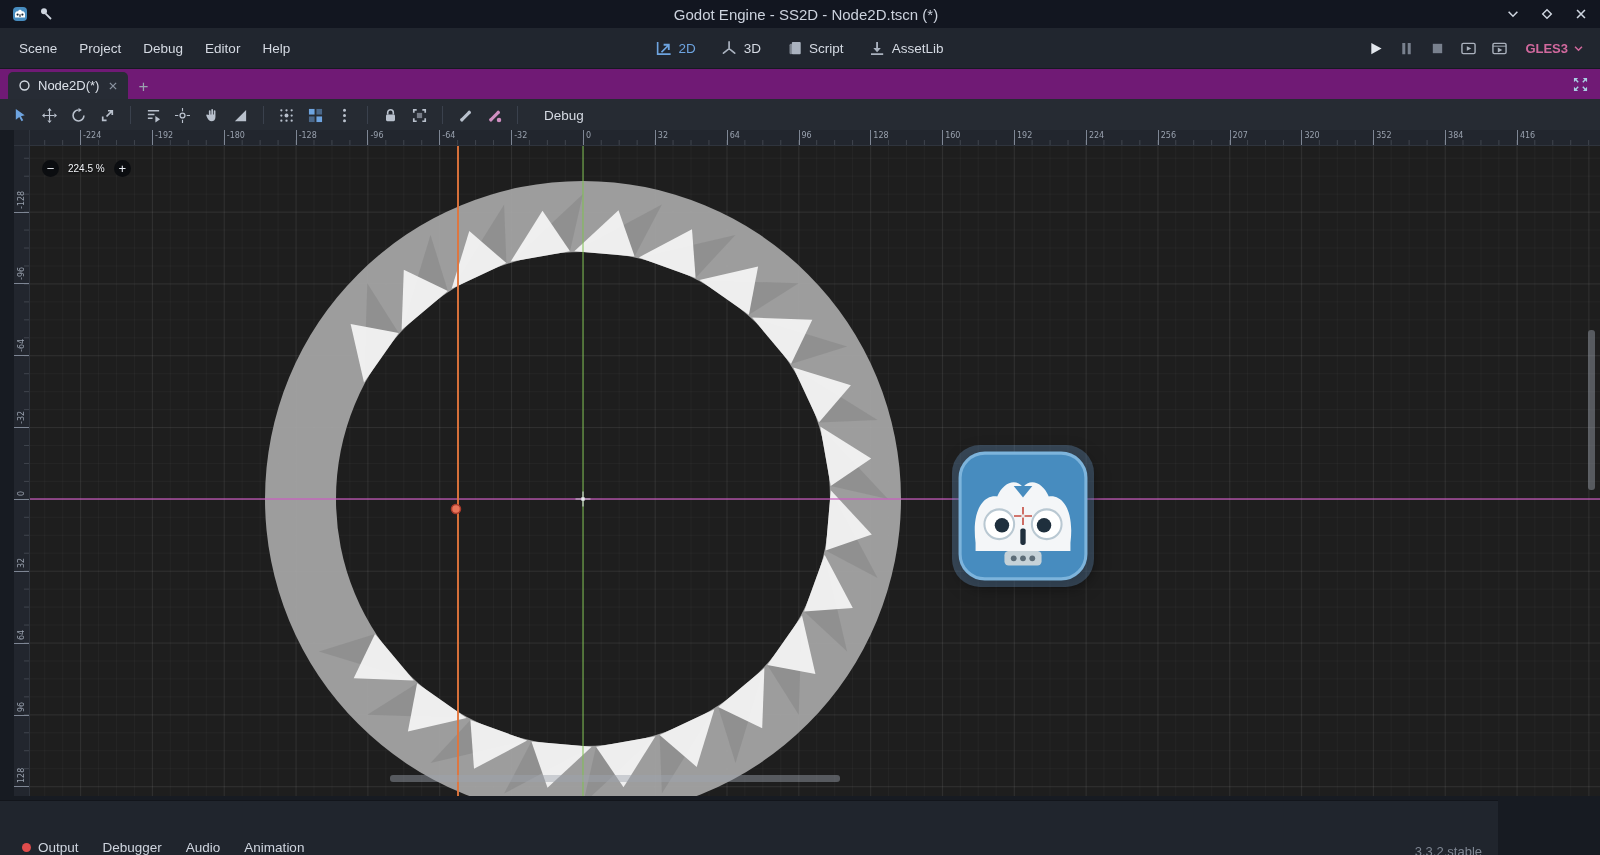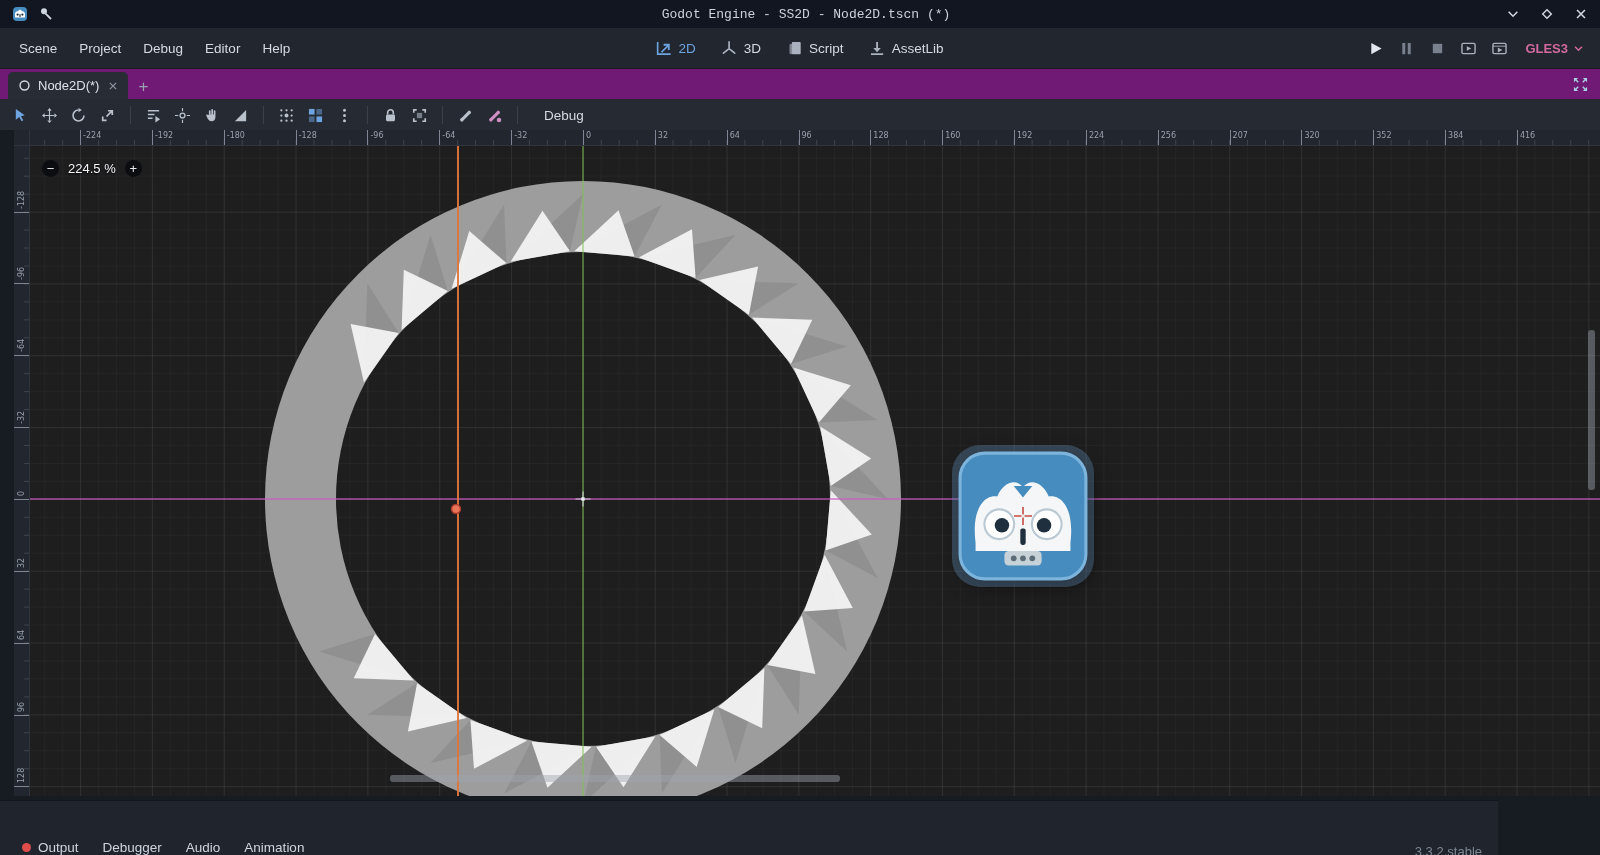--- a/index.html
+++ b/index.html
@@ -5,21 +5,21 @@
   html,body{margin:0;padding:0;width:1600px;height:855px;overflow:hidden;
     font-family:"Liberation Sans",sans-serif;background:#171b22;}
   .app{position:relative;width:1600px;height:855px;background:#171b22;}
 
   
   .titlebar{height:28px;background:#121620;display:flex;align-items:center;
     padding:0 12px;position:relative;color:#c9d0db;}
   .tb-left{display:flex;align-items:center;gap:10px;z-index:2;}
   .tb-ico{width:16px;height:16px;display:flex;color:#cfd6e0;}
   .tb-ico svg{width:16px;height:16px;}
-  .tb-title{position:absolute;left:12px;right:0;text-align:center;font-size:13px;color:#ccd2dd;font-family:Liberation Mono, monospace;}
+  .tb-title{position:absolute;left:12px;right:0;text-align:center;font-size:15px;color:#ccd2dd;}
   .tb-right{margin-left:auto;display:flex;align-items:center;gap:20px;z-index:2;}
   .wbtn{width:14px;height:14px;color:#cfd6e0;display:flex;}
   .wbtn svg{width:14px;height:14px;}
 
   
   .menubar{height:40px;background:#21262f;border-bottom:1px solid #161a21;
     display:flex;align-items:center;padding:0 8px;position:relative;}
   .menus{display:flex;}
   .menu-item{padding:7px 11px;font-size:13.5px;color:#d5dae3;border-radius:3px;}
   .workspaces{position:absolute;left:50%;transform:translateX(-50%);display:flex;gap:6px;}
@@ -102,21 +102,21 @@
     filter:drop-shadow(3px 5px 7px rgba(0,0,0,.5));}
   .halo{position:absolute;left:-5px;top:-5px;right:-5px;bottom:-5px;border-radius:28px;
     background:rgba(118,174,228,.28);}
   .sprite > svg{position:absolute;left:0;top:0;width:132px;height:132px;}
   .gizmo{position:absolute;left:55px;top:55px;width:22px;height:22px;opacity:.9;}
   .gizmo svg{width:22px;height:22px;}
 
   .zoomctl{position:absolute;left:12px;top:14px;display:flex;align-items:center;gap:9px;z-index:6;}
   .zbtn{width:17px;height:17px;border-radius:50%;background:rgba(8,10,14,.85);color:#e9edf3;
     font-size:13px;line-height:16px;display:flex;align-items:center;justify-content:center;}
-  .zlabel{color:#f2f4f8;font-size:13px;text-shadow:0 1px 2px #000;}
+  .zlabel{color:#f2f4f8;font-size:10px;text-shadow:0 1px 2px #000;}
 
   .hscroll{position:absolute;left:360px;top:629px;width:450px;height:7px;border-radius:3px;
     background:rgba(158,164,175,.45);z-index:5;}
   .vscroll{position:absolute;right:5px;top:184px;width:7px;height:160px;border-radius:3px;
     background:rgba(158,164,175,.45);z-index:5;}
 
   
   .bottombar{position:absolute;left:0;top:800px;width:1498px;height:59px;background:#20252d;
     border-top:1px solid #12151b;display:flex;align-items:flex-end;
     padding:6px 16px 0 10px;box-sizing:border-box;}

